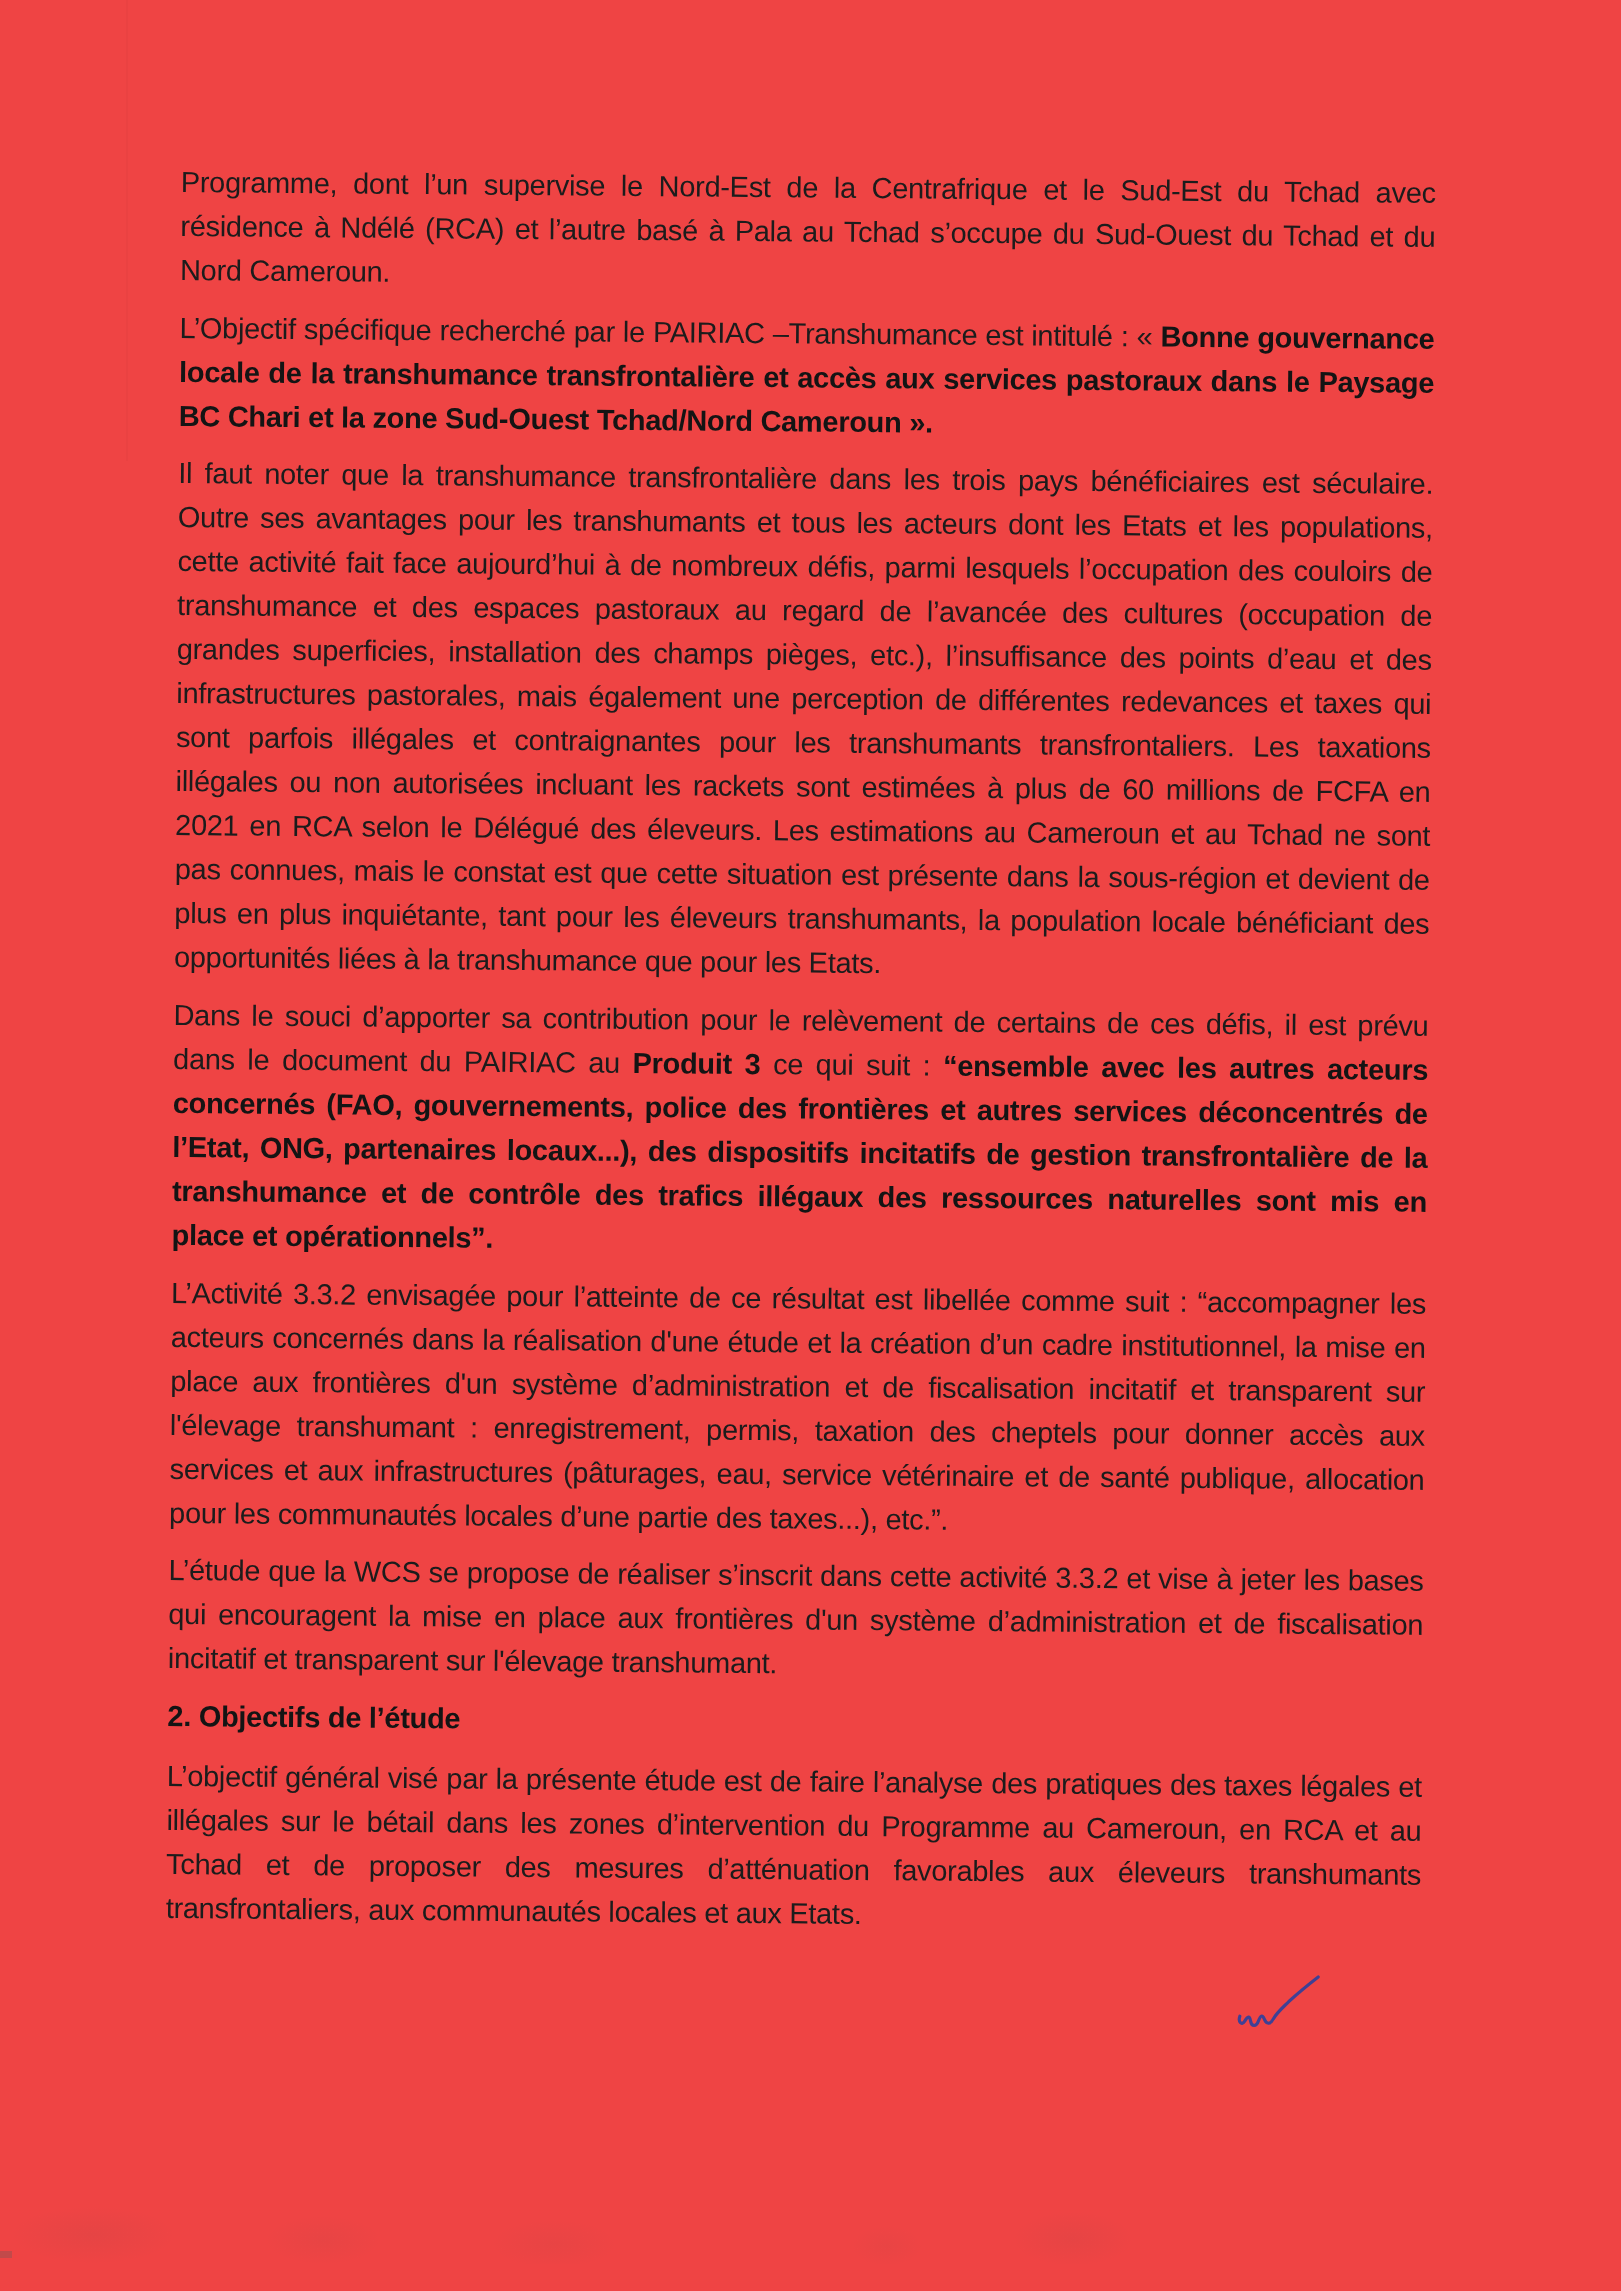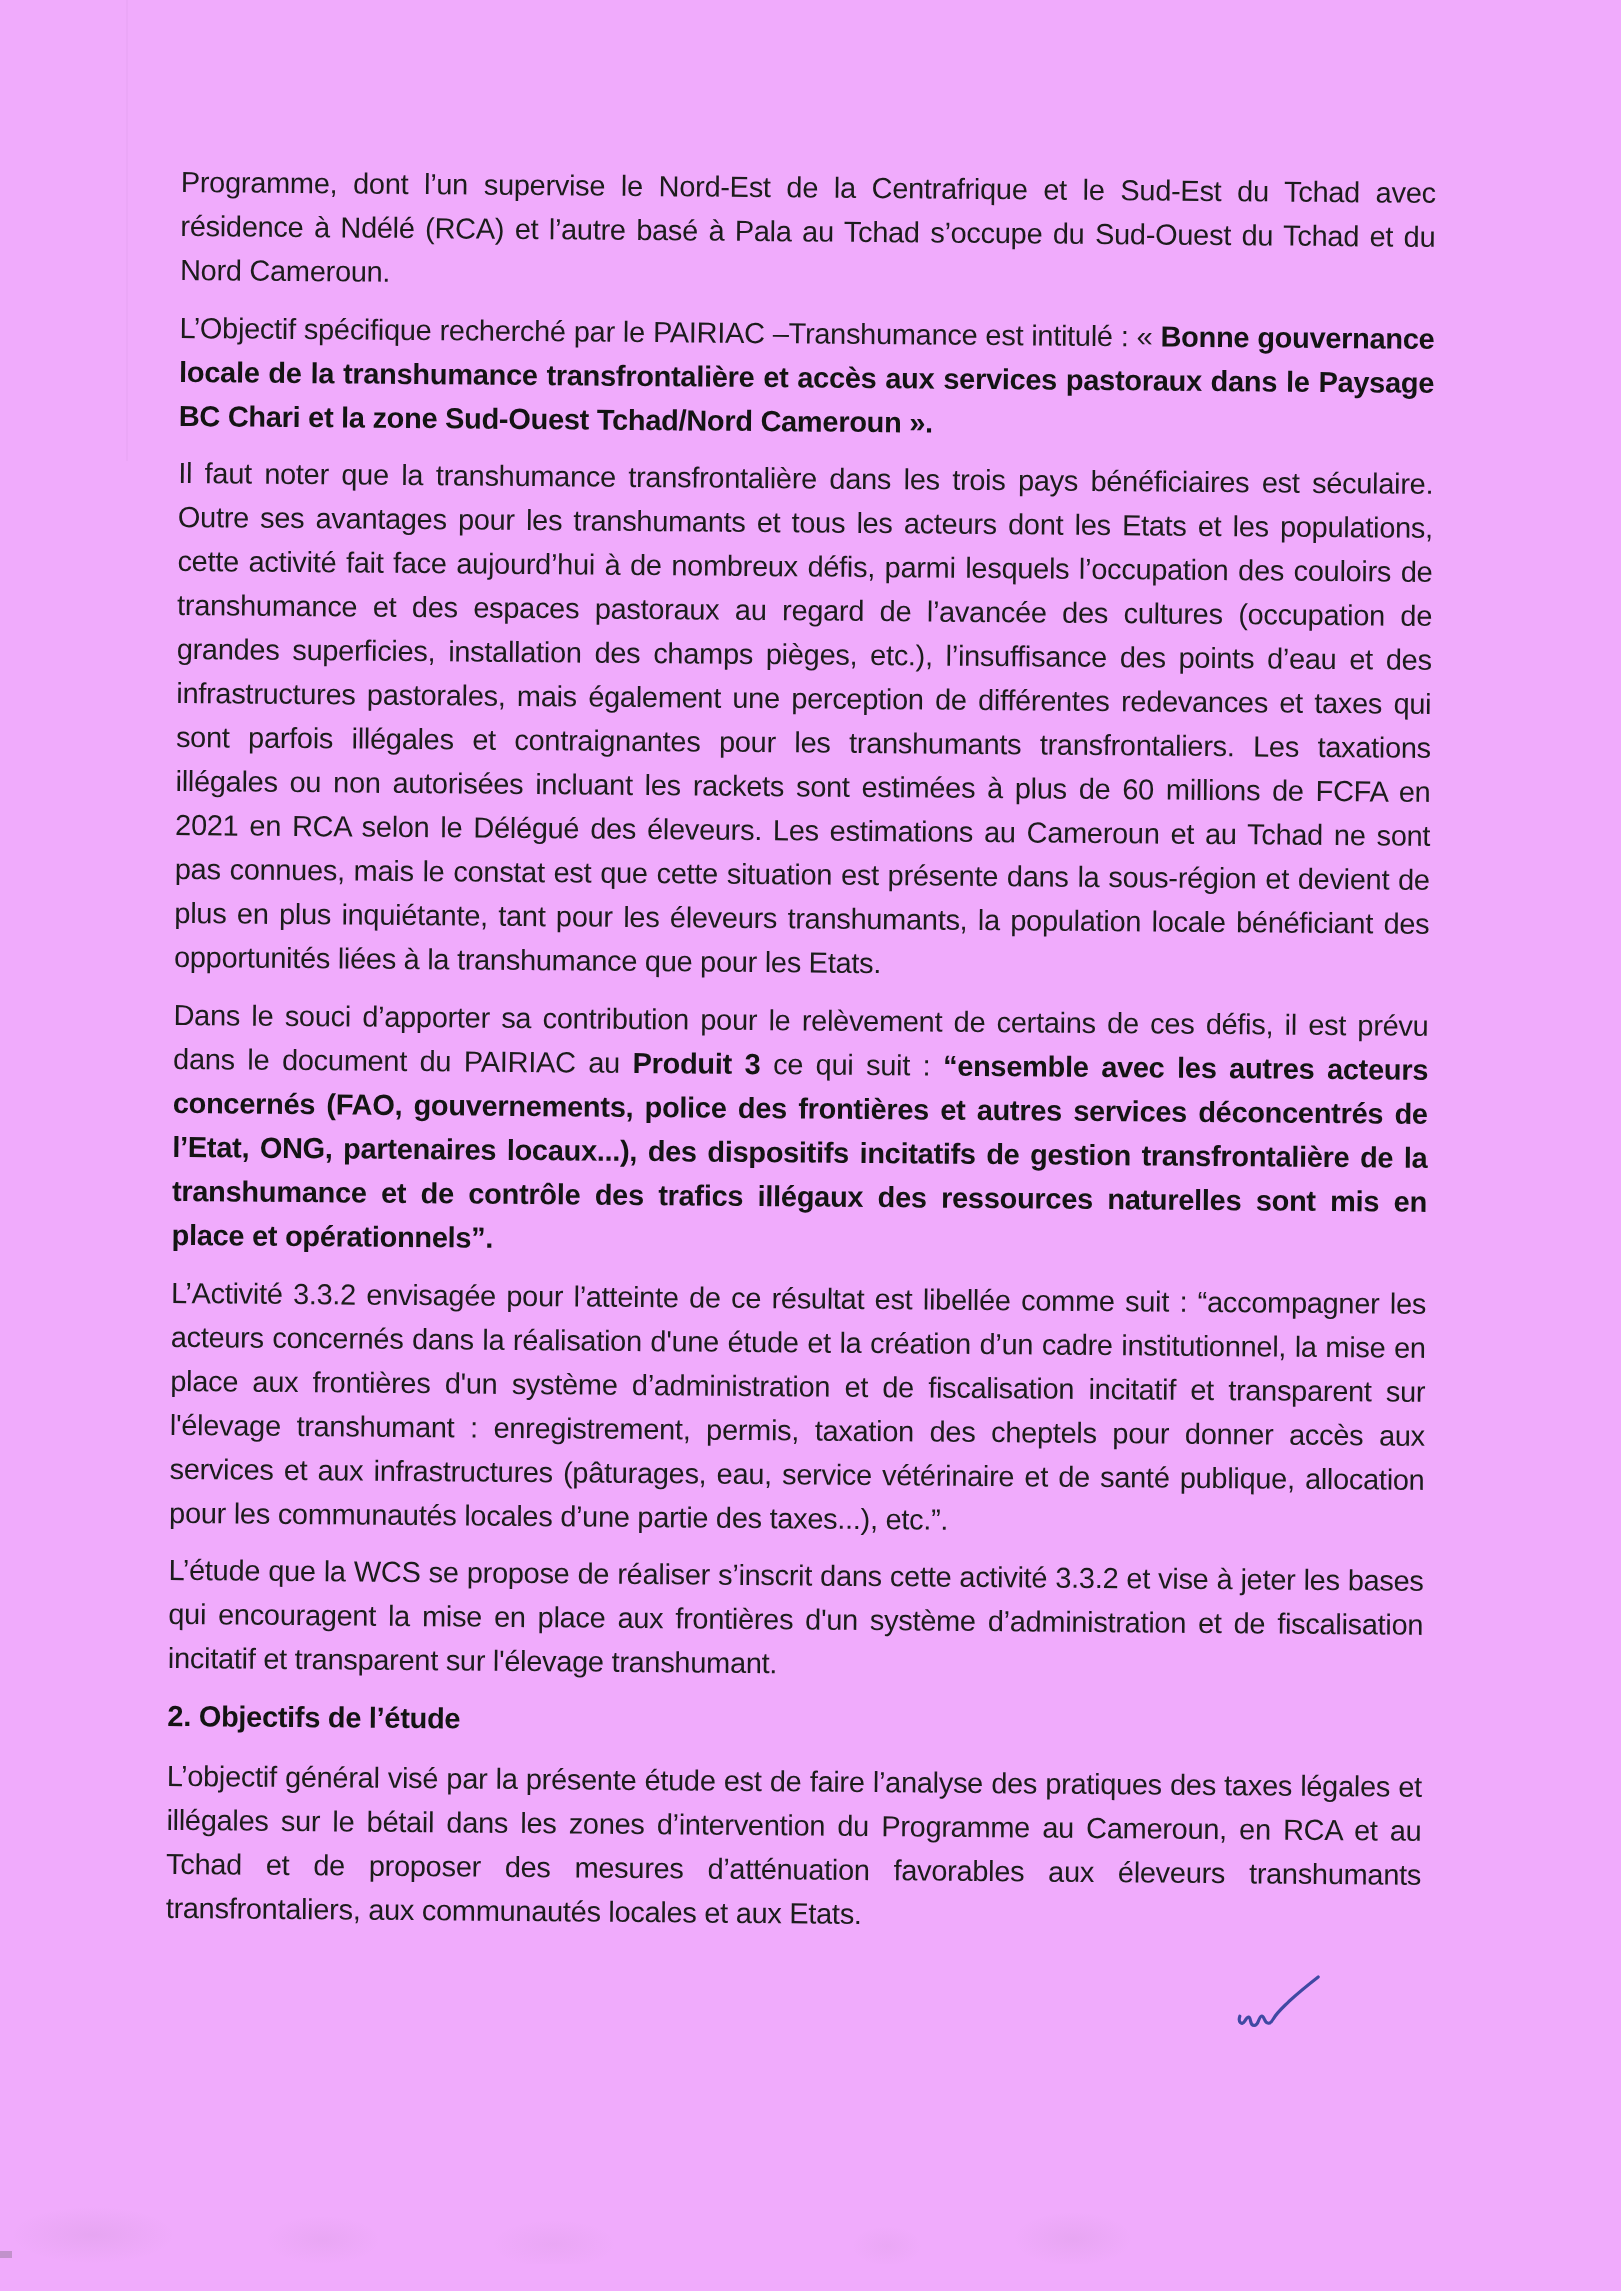--- a/index.html
+++ b/index.html
@@ -2,21 +2,21 @@
 <html><head>
 <meta charset="utf-8">
 <style>
   html,body{margin:0;padding:0;}
   body{
     width:1621px;height:2292px;position:relative;overflow:hidden;
     background:#ffffff;
     font-family:"Liberation Sans","DejaVu Sans",sans-serif;
   }
   .page{
-    position:absolute;inset:0;background:#f0abfc;
+    position:absolute;inset:0;background:#ef4444;
   }
   .textblock{
     position:absolute;left:181px;top:160px;width:1255px;
     transform:rotate(0.5deg);transform-origin:0 0;
     font-size:29px;line-height:44px;letter-spacing:-0.3px;
     color:#1c1c1c;text-align:justify;
   }
   .para{margin:0 0 13.7px 0;}
   .para:last-child{margin-bottom:0;}
   .seg{font-weight:400;}

